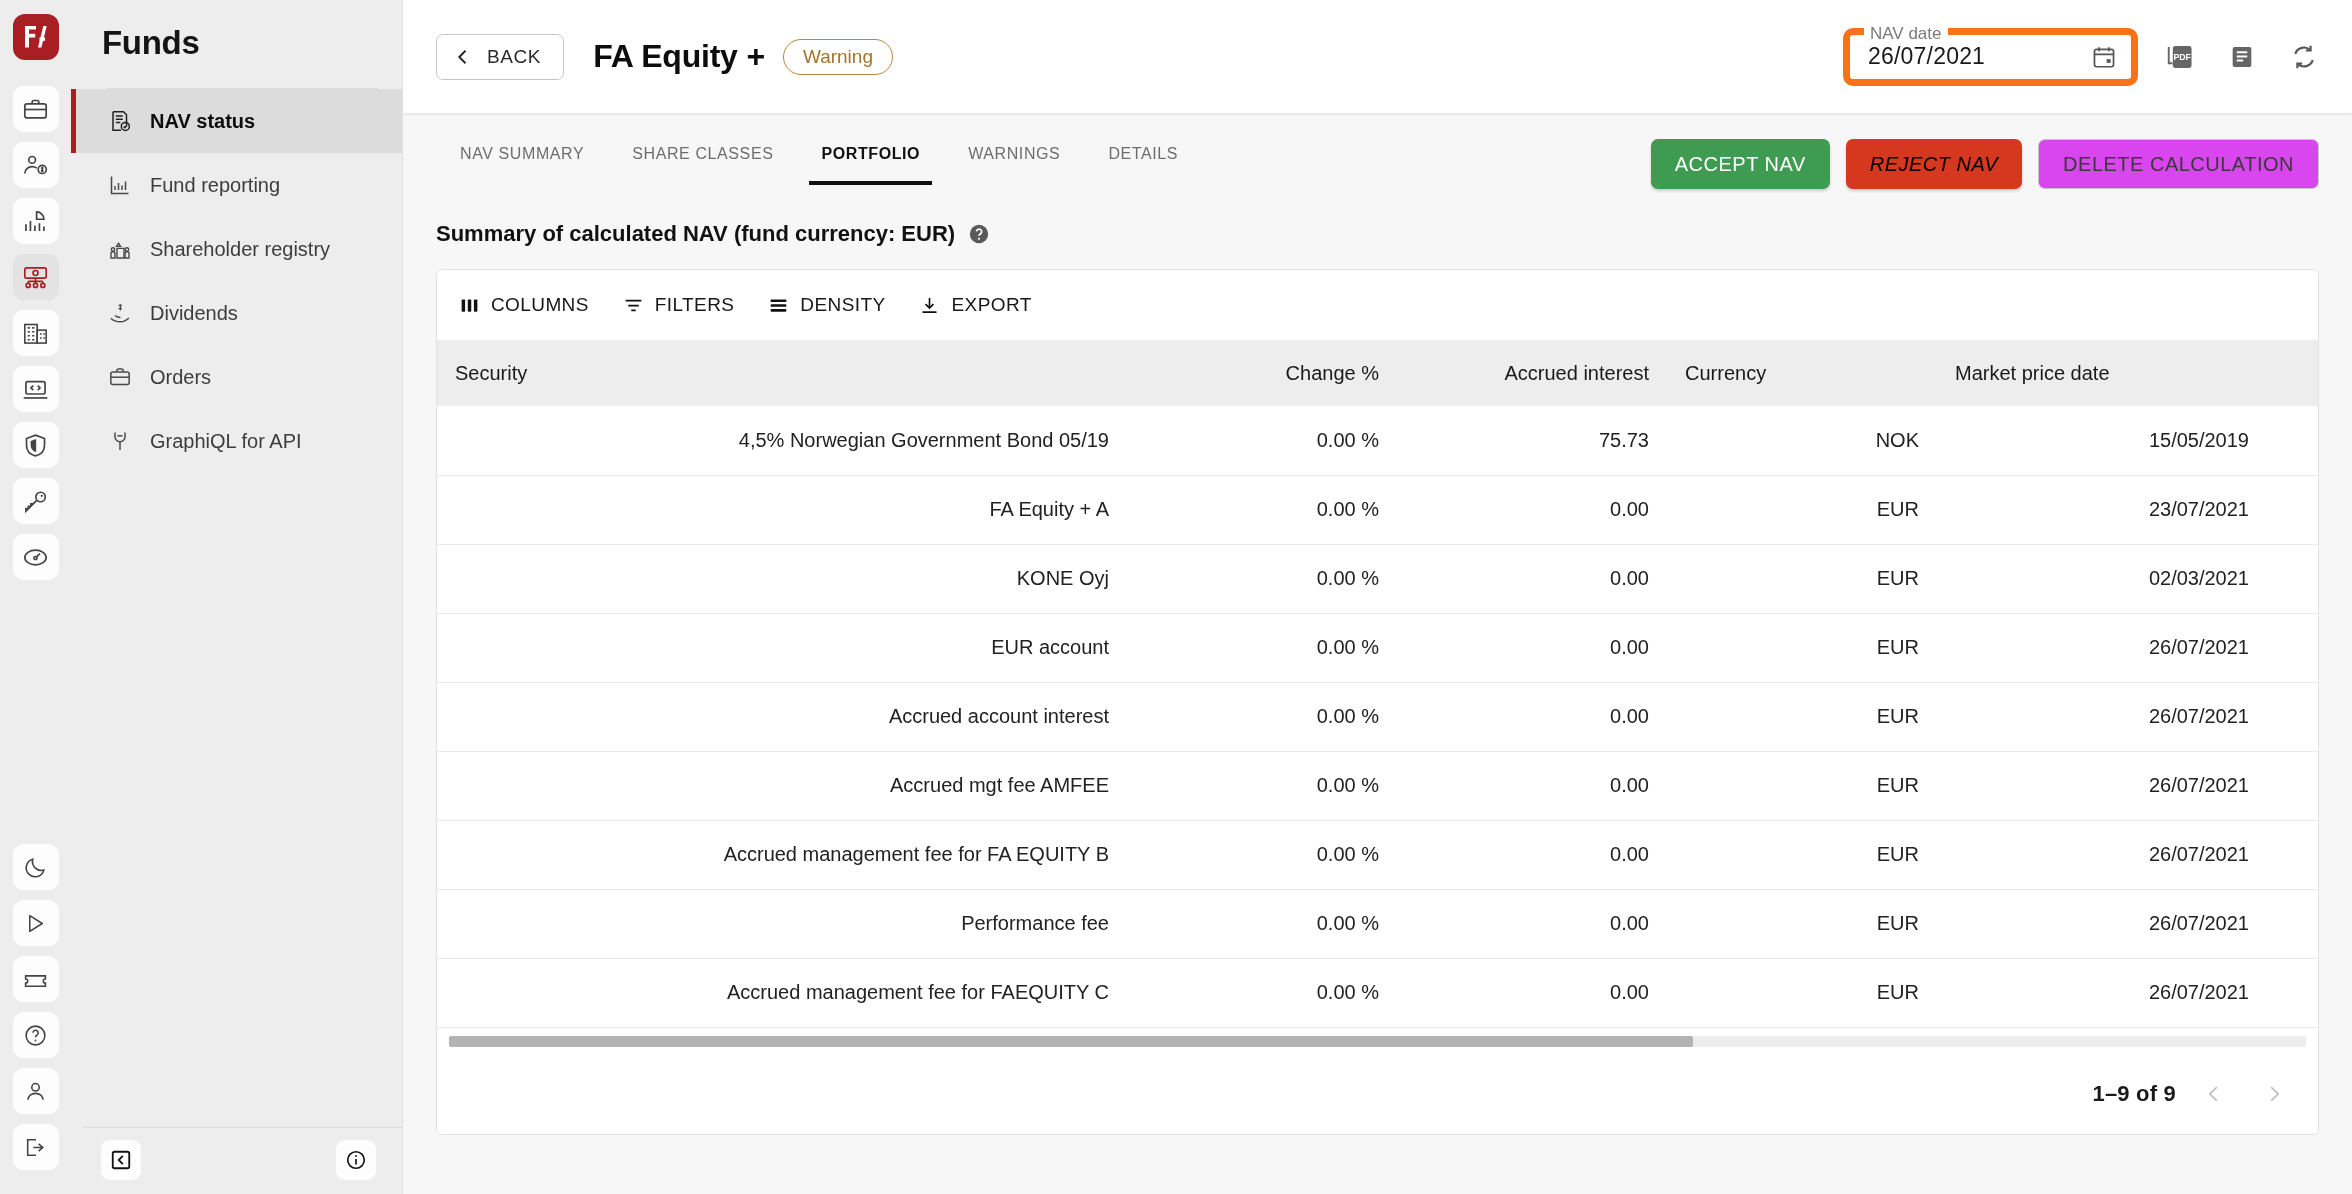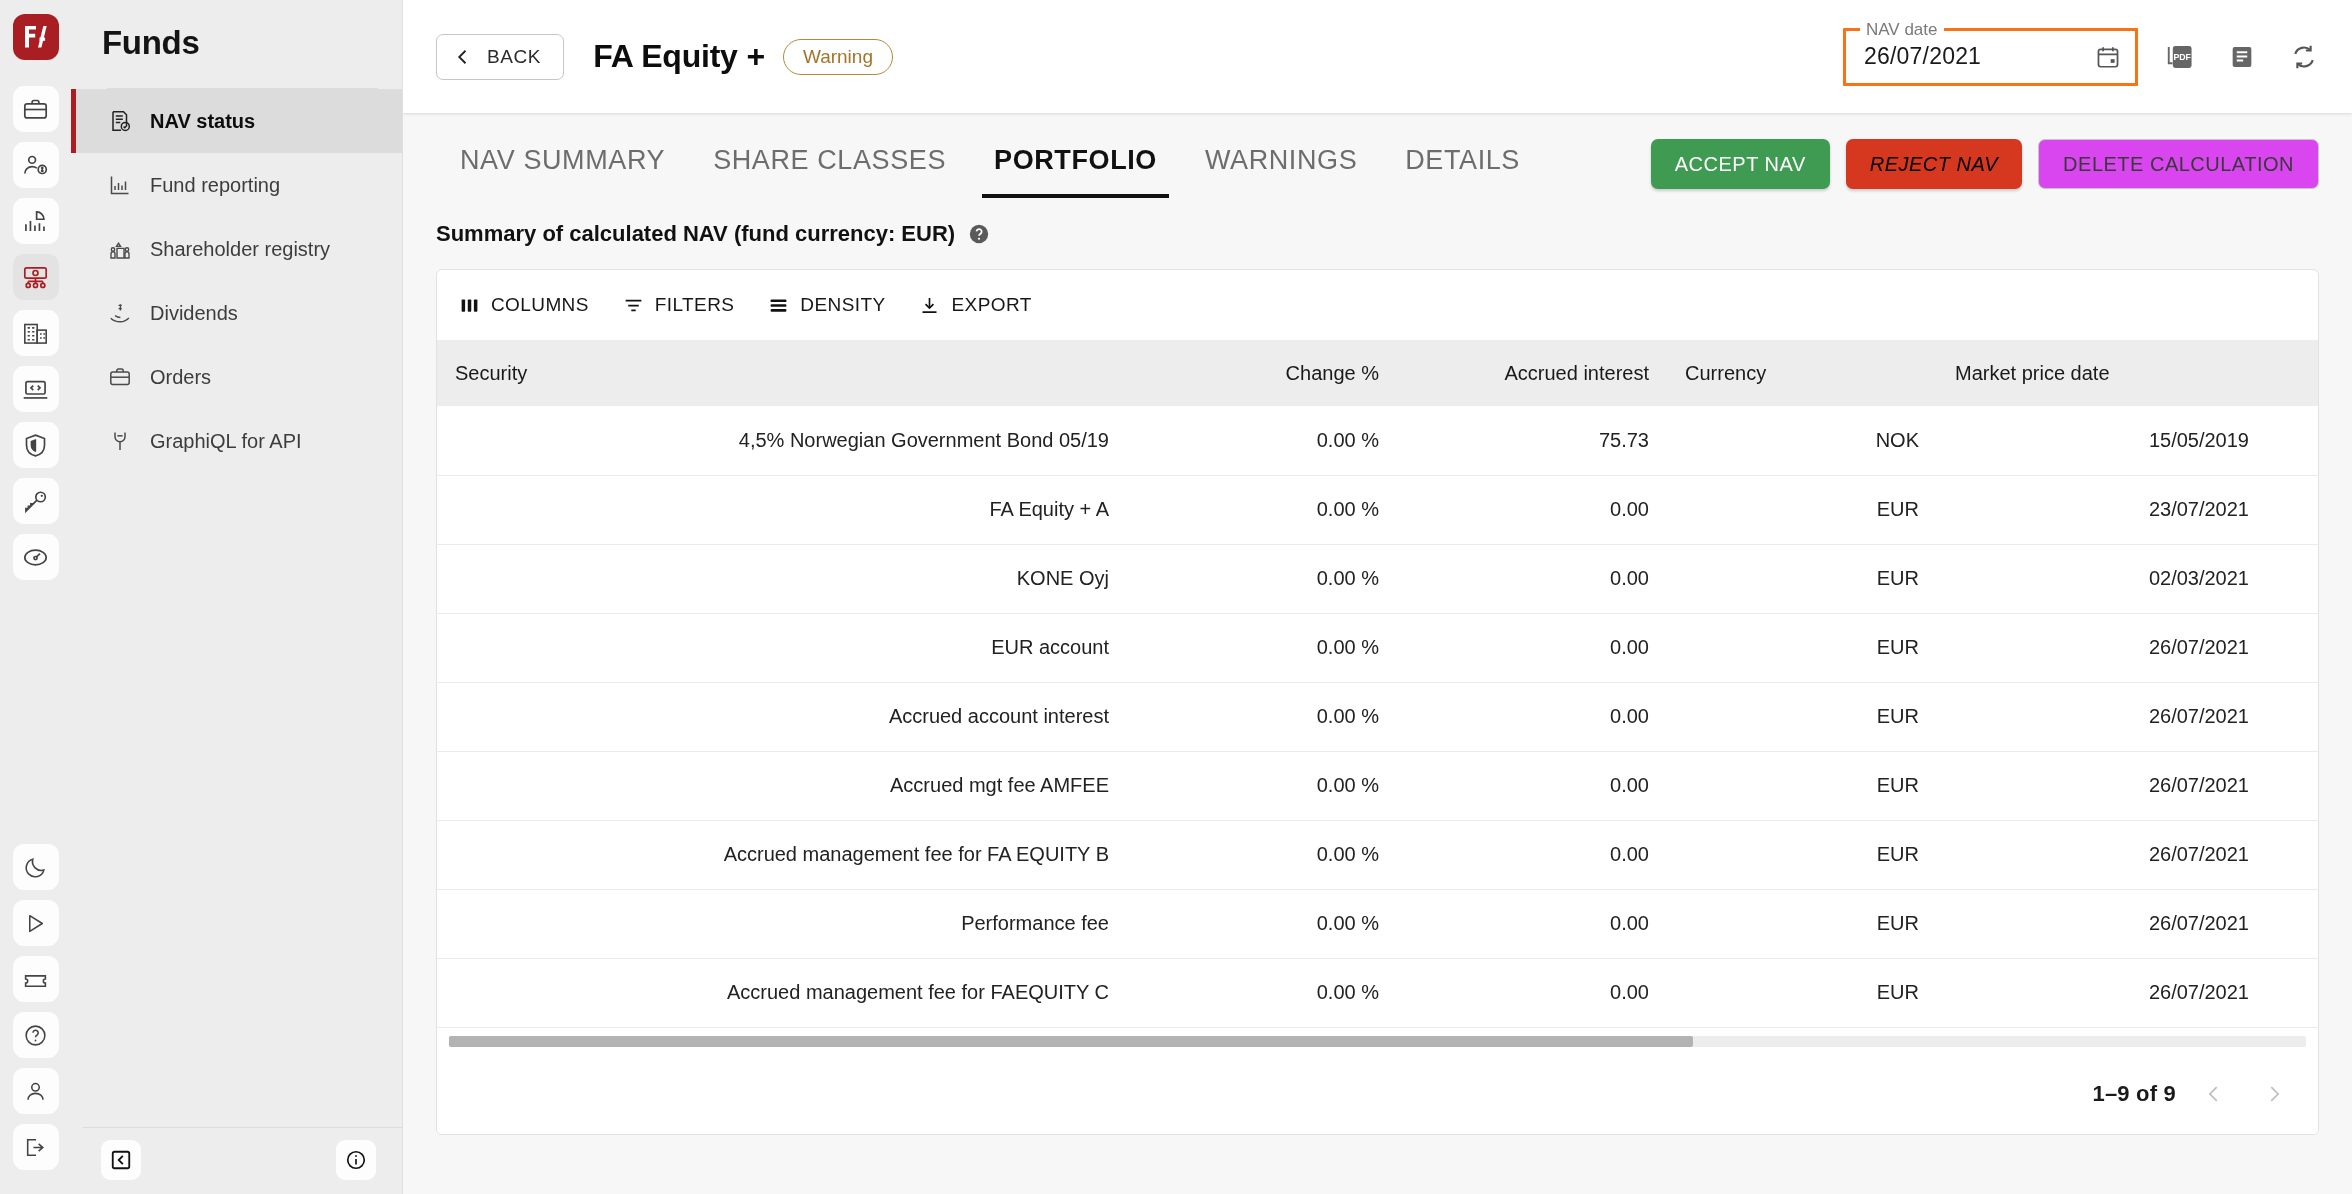--- a/index.html
+++ b/index.html
@@ -108,38 +108,38 @@
   }
   .warn-chip {
     margin-left: 18px;
     border: 1px solid #b5883a; color: #a3752a;
     border-radius: 22px; padding: 6px 19px;
     font-size: 19px; background: #fff; white-space: nowrap;
   }
   .top-right { margin-left: auto; display:flex; align-items:center; gap: 22px; }
   .datefield {
     position: relative; width: 295px; height: 58px;
-    border: 3px solid #f97316; border-radius: 1px; background: #fff;
+    border: 7px solid #f97316; border-radius: 10px; background: #fff;
     display: flex; align-items: center; padding: 0 14px 0 18px;
   }
   .datefield .legend {
     position: absolute; top: -11px; left: 14px;
     background: #fff; padding: 0 6px;
     font-size: 17px; color: #7a7a7a;
   }
   .datefield .dval { font-size: 23px; color: #1a1a1a; letter-spacing: 0.2px; }
   .cal-btn { margin-left: auto; cursor:pointer; display:flex; align-items:center; }
   .top-icon { width: 40px; height: 40px; display:flex; align-items:center; justify-content:center; cursor:pointer; }
 
   
   .content { flex: 1 1 auto; padding: 0 33px; overflow: hidden; display:flex; flex-direction:column; }
   .tabsrow { display:flex; align-items: flex-start; height: 92px; padding-top: 22px; }
   .tabs { display:flex; gap: 0; }
   .tab {
-    font-size: 27px; letter-spacing: 0.6px; color: #6d6d6d;
+    font-size: 16px; letter-spacing: 0.6px; color: #6d6d6d;
     padding: 10px 24px 22px 24px; cursor: pointer;
     position: relative; white-space: nowrap;
   }
   .tab.active { color: #111; font-weight: 700; }
   .tab.active::after {
     content:""; position:absolute; left: 12px; right: 12px; bottom: 0;
     height: 4px; background: #111;
   }
   .actions { margin-left:auto; display:flex; gap: 16px; align-items:center; padding-top: 4px; }
   .btn {

